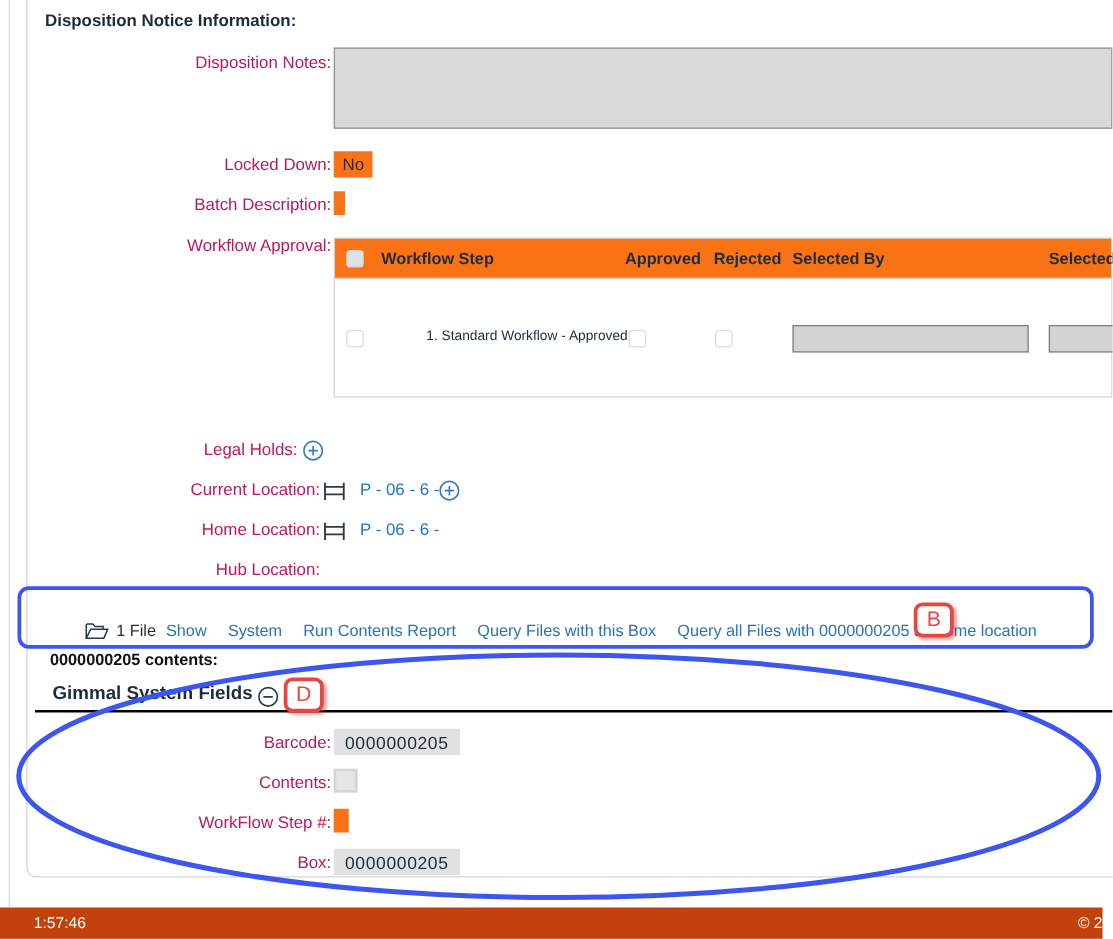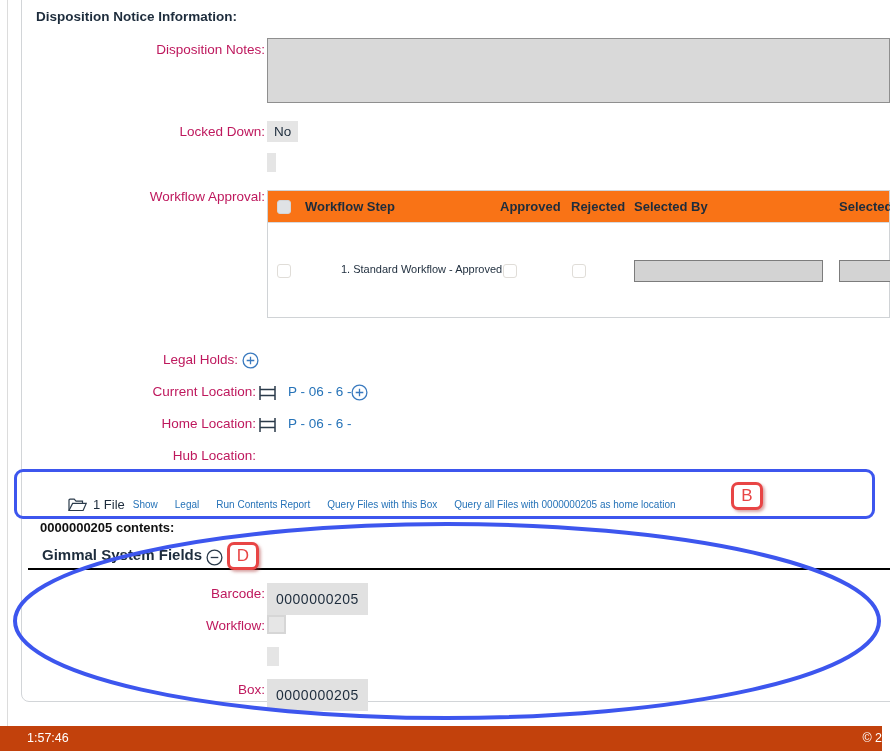--- a/index.html
+++ b/index.html
@@ -15,27 +15,27 @@
   }
   .sec-title { position:absolute; font-size:13.5px; font-weight:bold; color:#1d2c3c;text-align:right; }
   .label {
     position:absolute; text-align:right; font-size:13.5px; color:#be185d; white-space:nowrap;
   }
   .textarea-box {
     position:absolute; left:267px; top:38px; width:623px; height:65px;
     background:#d9d9d9; border:1px solid #8f8f8f;
   }
   .chip {
-    position:absolute; background:#e5e5e5; font-size:13.5px; color:#1d2c3c;
+    position:absolute; background:#f97316; font-size:13.5px; color:#1d2c3c;
     display:flex; align-items:center; padding:0 7px; height:21px; white-space:nowrap;
   }
   .chip.empty { padding:0; }
   .valchip {
     position:absolute; background:#e1e1e1; font-size:14px; color:#1d2c3c;
-    display:flex; align-items:center; padding:0 9px; height:32px; letter-spacing:0.5px; white-space:nowrap;
+    display:flex; align-items:center; padding:0 9px; height:21px; letter-spacing:0.5px; white-space:nowrap;
   }
   
   .wtable {
     position:absolute; left:267px; top:190px; width:623px; height:128px;
     border:1px solid #d0d3d6; background:#fff;
   }
   .wtable-head {
     position:absolute; left:0; top:0; width:100%; height:32px; background:#f97316;
     border-bottom:1px solid #d7dadd;
   }
@@ -51,21 +51,21 @@
   .iconbtn { position:absolute; cursor:pointer; line-height:0; }
   .inline-icon { position:absolute; line-height:0; }
   
   .contents-box {
     position:absolute; left:14px; top:469px; width:861px; height:50px;
     border:3px solid #3d56ee; border-radius:9px; background:transparent;
   }
   .contents-title { position:absolute; left:40px; top:475px; font-size:13px; font-weight:bold; color:#111; white-space:nowrap;margin-top:45px; }
   .contents-links { position:absolute; left:40px; top:497px; display:flex; align-items:center; font-size:13px; white-space:nowrap;padding-left:28px; }
   .contents-links .flabel { color:#1d2c3c; margin:0 8px 0 6px; }
-  .contents-links .link { margin-right:17px; font-size:10px; }
+  .contents-links .link { margin-right:17px; font-size:13px; }
   
   .badge {
     position:absolute; width:32px; height:28px; background:#fff;
     border:3px solid #e84545; border-radius:7px; color:#e84545;
     font-size:17px; display:flex; align-items:center; justify-content:center;
     box-shadow:2px 2px 3px rgba(170,60,60,0.45); z-index:5;
   }
   
   .gimmal-title { position:absolute; left:42px; top:546px; font-size:15px; font-weight:bold; color:#1d2c3c; white-space:nowrap; }
   .gimmal-rule { position:absolute; left:28px; top:568px; width:862px; height:2px; background:#000; }
@@ -87,20 +87,21 @@
   <div class="panel"></div>
 
   <div class="sec-title" style="left:36px; top:9px;">Disposition Notice Information:</div>
 
   <div class="label" style="left:20px; top:42px; width:245px;">Disposition Notes:</div>
   <div class="textarea-box"></div>
 
   <div class="label" style="left:20px; top:124px; width:245px;">Locked Down:</div>
   <div class="chip" style="left:267px; top:121px;">No</div>
 
+  <div class="label" style="left:20px; top:156px; width:245px;">Batch Description:</div>
   <div class="chip empty" style="left:267px; top:153px; width:9px; height:19px;"></div>
 
   <div class="label" style="left:20px; top:189px; width:245px;">Workflow Approval:</div>
 
   <div class="wtable">
     <div class="wtable-head">
       <div class="cb head" style="left:9px; top:9px;"></div>
       <div class="hcell" style="left:37px;">Workflow Step</div>
       <div class="hcell" style="left:232px;">Approved</div>
       <div class="hcell" style="left:303px;">Rejected</div>
@@ -143,42 +144,43 @@
 
   <div class="contents-box"></div>
   <div class="contents-title">0000000205 contents:</div>
   <div class="contents-links">
     <span class="inline-icon" style="position:static;"><svg width="19" height="14" viewBox="0 0 19 14">
           <path d="M1 12.5V2.2c0-.6.5-1 1-1h4.2l1.8 2h6.5v2.2" fill="none" stroke="#2a3a4a" stroke-width="1.2"></path>
           <path d="M1 12.5 4.6 5.4h13.6l-3.1 7.1z" fill="none" stroke="#2a3a4a" stroke-width="1.2"></path>
         </svg></span>
     <span class="flabel">1 File</span>
     <a class="link">Show</a>
-    <a class="link">Legal</a>
+    <a class="link">System</a>
     <a class="link">Run Contents Report</a>
     <a class="link">Query Files with this Box</a>
     <a class="link">Query all Files with 0000000205 as home location</a>
   </div>
 
   <div class="badge" style="left:731px; top:482px;">B</div>
 
   <div class="gimmal-rule"></div>
   <div class="gimmal-title">Gimmal System Fields</div>
   <span class="iconbtn" style="left:206px; top:549px; z-index:2;"><svg width="17" height="17" viewBox="0 0 17 17">
         <circle cx="8.5" cy="8.5" r="7.4" fill="none" stroke="#2a3a4a" stroke-width="1.3"></circle>
         <path d="M4.7 8.5h7.6" stroke="#2a3a4a" stroke-width="1.3"></path>
       </svg></span>
   <div class="badge" style="left:227px; top:542px;">D</div>
 
   <div class="label" style="left:20px; top:586px; width:245px;">Barcode:</div>
   <div class="valchip" style="left:267px; top:583px;">0000000205</div>
 
-  <div class="label" style="left:20px; top:618px; width:245px;">Workflow:</div>
+  <div class="label" style="left:20px; top:618px; width:245px;">Contents:</div>
   <div class="chip empty" style="left:267px; top:615px; width:19px; height:19px; background:#e6e6e6; border:2px solid #d6d6d6;"></div>
 
+  <div class="label" style="left:20px; top:650px; width:245px;">WorkFlow Step #:</div>
   <div class="chip empty" style="left:267px; top:647px; width:12px; height:19px;"></div>
 
   <div class="label" style="left:20px; top:682px; width:245px;">Box:</div>
   <div class="valchip" style="left:267px; top:679px;">0000000205</div>
 
   <svg class="ellipse-svg">
     <ellipse cx="447" cy="621" rx="432" ry="97" fill="none" stroke="#3d56ee" stroke-width="4"></ellipse>
   </svg>
 
   <div class="footer">

